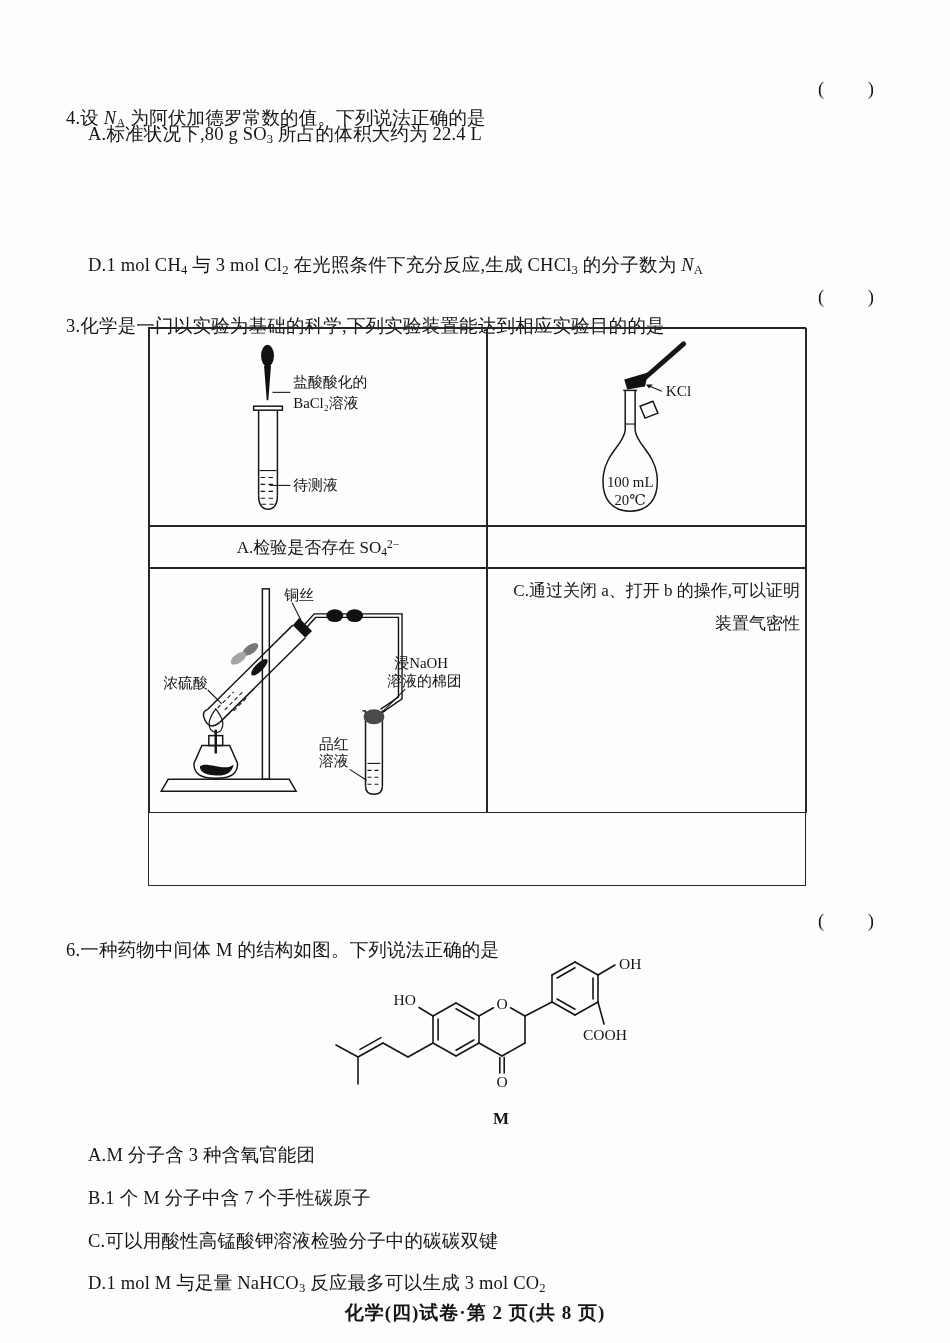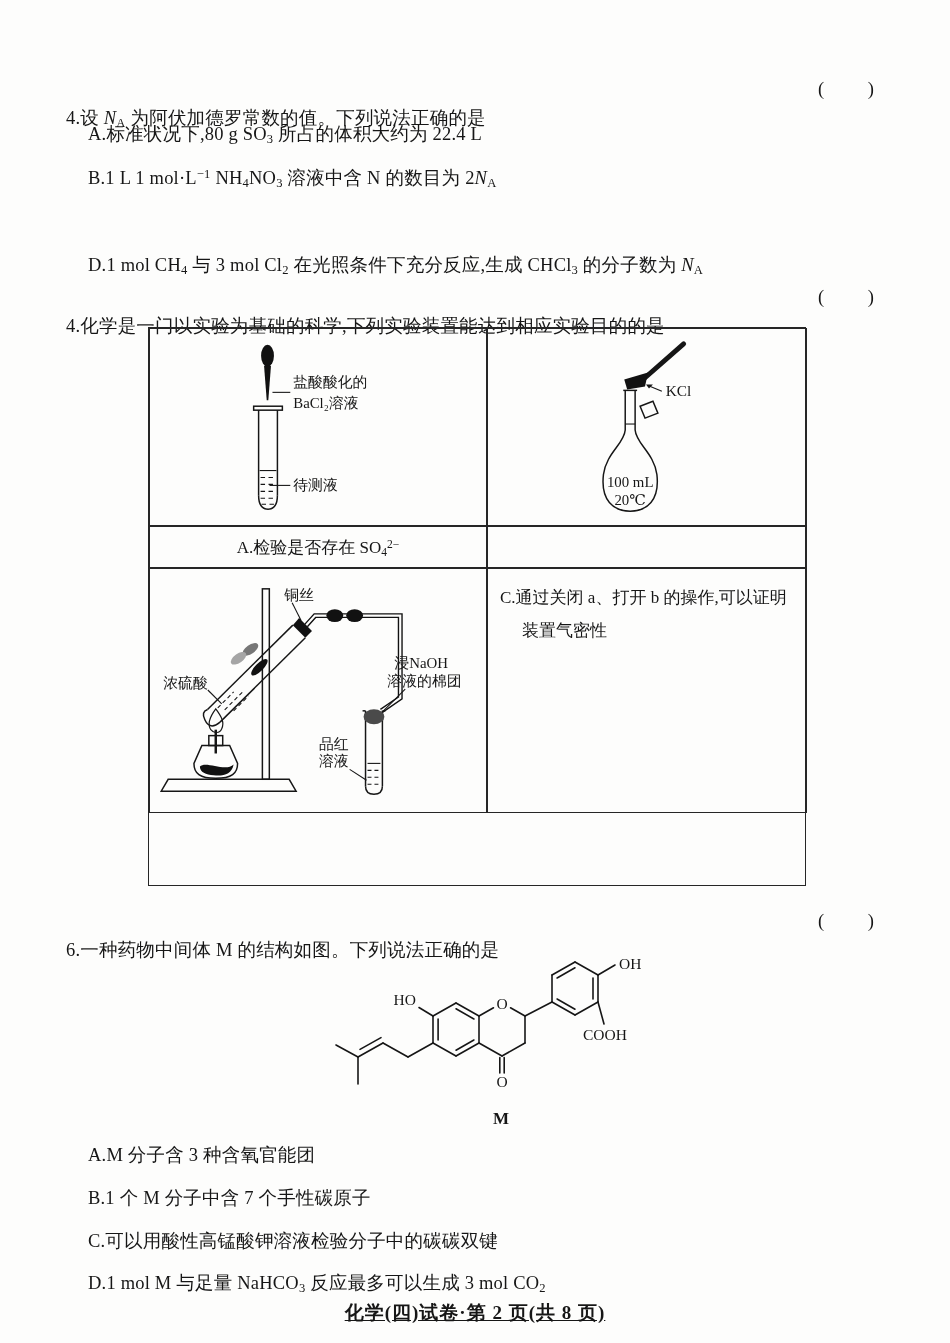--- a/index.html
+++ b/index.html
@@ -9,46 +9,45 @@
   .stem{left:66px;margin-top:26px;}
   .opt{left:88px;}
   .bracket{position:absolute;left:818px;width:56px;display:flex;justify-content:space-between;
            font-size:18.5px;}
   sub{font-size:68%;vertical-align:-0.25em;}
   sup{font-size:68%;vertical-align:0.45em;}
   i{font-style:italic;}
   
   .tbl{position:absolute;left:148px;top:327px;width:658px;height:559px;
        display:grid;grid-template-columns:338px 320px;grid-template-rows:198px 42px 245px 74px;
-       border:1.8px solid #262626;box-sizing:border-box;}
+       border:1.8px solid #262626;box-sizing:border-box;text-align:right;}
   .cell{border:0.9px solid #262626;box-sizing:border-box;overflow:hidden;}
   .cap{display:flex;align-items:center;justify-content:center;font-size:17px;white-space:nowrap;}
   .cap-c{display:block;white-space:normal;font-size:17px;line-height:1.95;
-         padding:12px 6px 0 34px;text-indent:-22px;}
+         padding:5px 6px 0 34px;text-indent:-22px;}
   svg{display:block;}
   svg text{font-family:"Liberation Serif","DejaVu Serif",serif;fill:#161616;}
   .footer{position:absolute;left:0;top:1300px;width:100%;text-align:center;
-          font-size:19px;font-weight:bold;letter-spacing:1px;text-decoration:underline;}
+          font-size:19px;font-weight:bold;letter-spacing:1px;}
   .mol{position:absolute;left:335px;top:945px;}
 </style>
 </head>
 <body>
 
 <div class="page">
 
   <div class="line stem" style="top:79px">4.设 <i>N</i><sub>A</sub> 为阿伏加德罗常数的值。下列说法正确的是</div>
   <div class="bracket" style="top:79px">
     <span>(</span>
     <span>)</span>
   </div>
   <div class="line opt" style="top:121px">A.标准状况下,80 g SO<sub>3</sub> 所占的体积大约为 22.4 L</div>
-  <div class="line opt" style="top:165px">B.1 L 1 mol·L<sup>−1</sup> NH<sub>4</sub>NO<sub>3</sub> 溶液中含 N 的数目为 2<i>N</i><sub>A</sub></div>
   <div class="line opt" style="top:252px">D.1 mol CH<sub>4</sub> 与 3 mol Cl<sub>2</sub> 在光照条件下充分反应,生成 CHCl<sub>3</sub> 的分子数为 <i>N</i><sub>A</sub></div>
 
-  <div class="line stem" style="top:287px">4.化学是一门以实验为基础的科学,下列实验装置能达到相应实验目的的是</div>
+  <div class="line stem" style="top:287px">3.化学是一门以实验为基础的科学,下列实验装置能达到相应实验目的的是</div>
   <div class="bracket" style="top:287px">
     <span>(</span>
     <span>)</span>
   </div>
 
   <div class="tbl">
 
     <div class="cell">
       <svg viewBox="0 0 338 198" width="336" height="196">
         <g stroke="#161616" stroke-width="1.5" fill="none">

